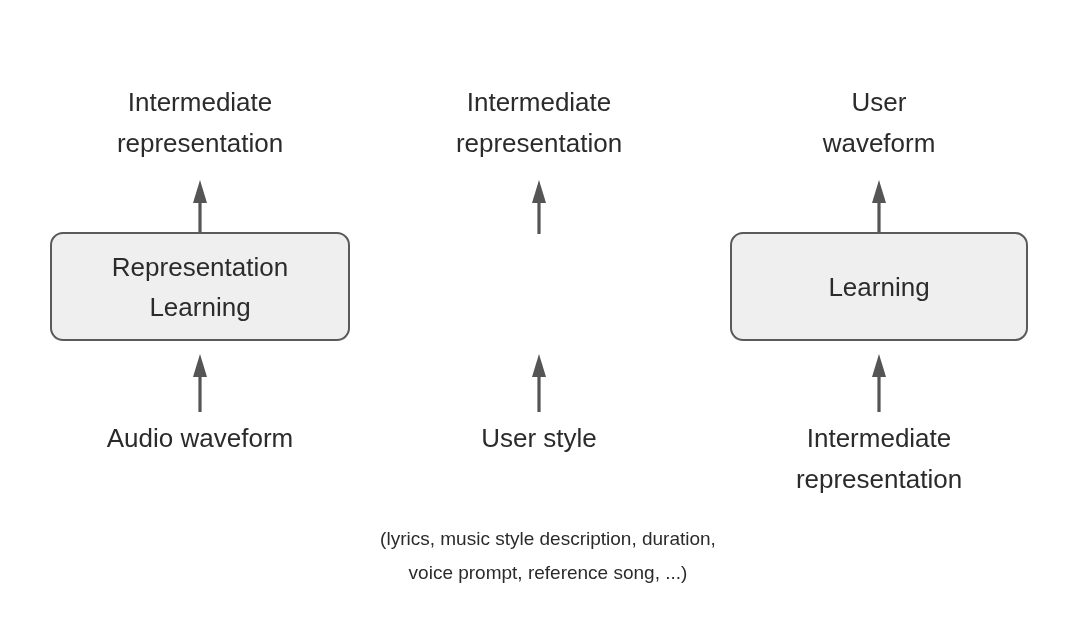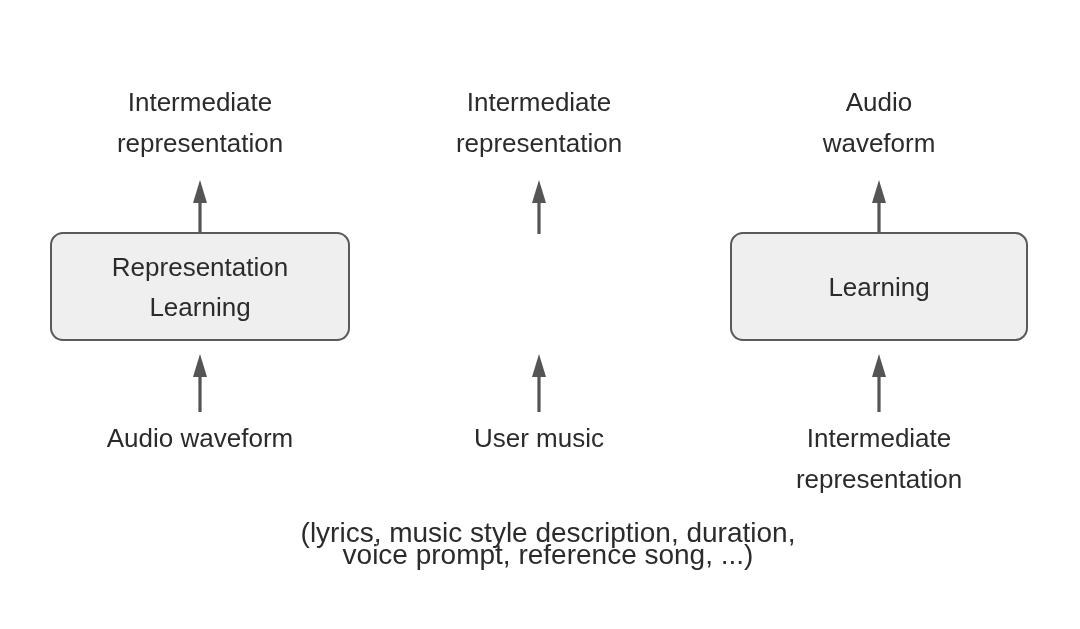--- a/index.html
+++ b/index.html
@@ -92,22 +92,22 @@
     white-space: pre-line;
   }
 
   
   #caption {
     position: absolute;
     top: 522px;
     left: 258px;
     width: 580px;
     text-align: center;
-    font-size: 28px;
-    line-height: 22px;
+    font-size: 19px;
+    line-height: 34px;
     color: #2b2b2b;
     white-space: pre-line;
   }
 </style>
 </head>
 <body>
 
 <div id="diagram">
 
   <div class="column col-0">
@@ -150,26 +150,26 @@
     </div>
 
 
     <div class="arrow arrow-bottom">
       <svg width="22" height="58" viewBox="0 0 22 58">
         <polygon points="11,0 18,23 4,23" fill="#555555"></polygon>
         <rect x="9.4" y="21" width="3.2" height="37" fill="#555555"></rect>
       </svg>
     </div>
 
-    <div class="input-label">User music</div>
+    <div class="input-label">User style</div>
   </div>
 
   <div class="column col-2">
 
-    <div class="output-label">Audio
+    <div class="output-label">User
 waveform</div>
 
     <div class="arrow arrow-top">
       <svg width="22" height="54" viewBox="0 0 22 54">
         <polygon points="11,0 18,23 4,23" fill="#555555"></polygon>
         <rect x="9.4" y="21" width="3.2" height="33" fill="#555555"></rect>
       </svg>
     </div>
 
     <div class="module-box">

